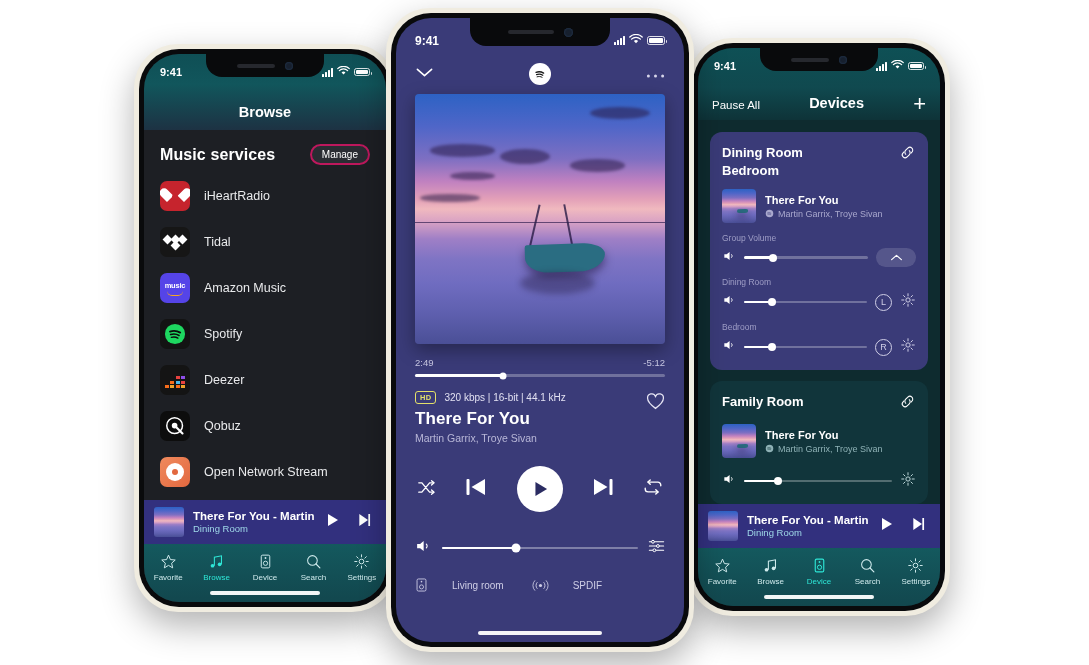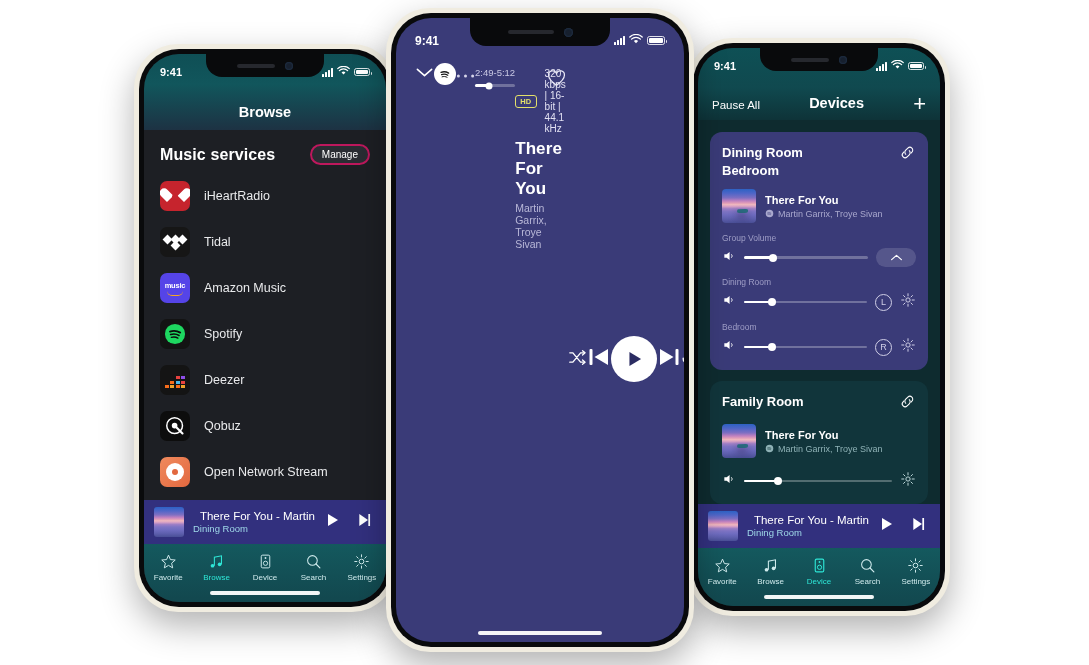--- a/index.html
+++ b/index.html
@@ -100,35 +100,35 @@
   .ico-ons { background: linear-gradient(135deg,#f08a5d,#e2683f); }
   .ico-ons .disc { width:18px;height:18px;border-radius:50%;background:#fff;display:flex;
       align-items:center;justify-content:center;}
   .ico-ons .disc::after{content:"";width:6px;height:6px;border-radius:50%;background:#e2683f;}
 
   
   .mini { position:absolute; left:0; right:0; display:flex; align-items:center; gap:9px;
           padding: 7px 10px; background:#32307e; z-index: 12; }
   .mini-art { width: 30px; height: 30px; border-radius: 3px; flex:0 0 auto; overflow:hidden; }
   .mini-txt { flex:1; min-width:0; }
-  .mini-title { color:#fff; font-size:11.5px; font-weight:normal; white-space:nowrap; overflow:hidden;text-align:right; }
+  .mini-title { color:#fff; font-size:11.5px; font-weight:bold; white-space:nowrap; overflow:hidden; }
   .mini-sub { color:#9fd8e8; font-size:9.5px; margin-top:1px; }
   .mini-ctrl { display:flex; align-items:center; gap:16px; padding-right:4px; }
 
   
   .tabbar { position:absolute; left:0; right:0; bottom:0; height:58px;
             background: linear-gradient(180deg,#14595e 0%,#12474e 100%);
             display:flex; align-items:flex-start; padding-top:9px; z-index: 11; }
   .tab { flex:1; display:flex; flex-direction:column; align-items:center; gap:3px; }
   .tab .lbl { font-size:8px; color:#cfeaec; }
   .tab.active .lbl { color:#2ee6d6; }
   .tab svg { display:block; }
 
   
-  .np { height:100%; background:#3a3b78; display:flex; flex-direction:row;
+  .np { height:100%; background:#3a3b78; display:flex; flex-direction:column;
         padding: 36px 19px 0; position:relative; }
   .np-top { display:flex; align-items:center; justify-content:space-between; height: 40px; }
   .np-src { width:22px;height:22px;border-radius:50%;background:#fff;display:flex;align-items:center;justify-content:center; }
   .albumart { width: 100%; aspect-ratio: 1/1; border-radius: 4px; overflow: hidden; position: relative;
               box-shadow: 0 6px 18px rgba(0,0,0,.35); }
   .progress-wrap { margin-top: 13px; }
   .ptimes { display:flex; justify-content:space-between; color:#c9c8e4; font-size:9.5px; }
   .ptrack { height:3px; background:rgba(255,255,255,.28); border-radius:2px; margin-top:6px; position:relative; }
   .pfill { position:absolute; left:0; top:0; bottom:0; width:35%; background:#fff; border-radius:2px; }
   .pknob { position:absolute; left:35%; top:50%; width:7px;height:7px;border-radius:50%;background:#fff;

